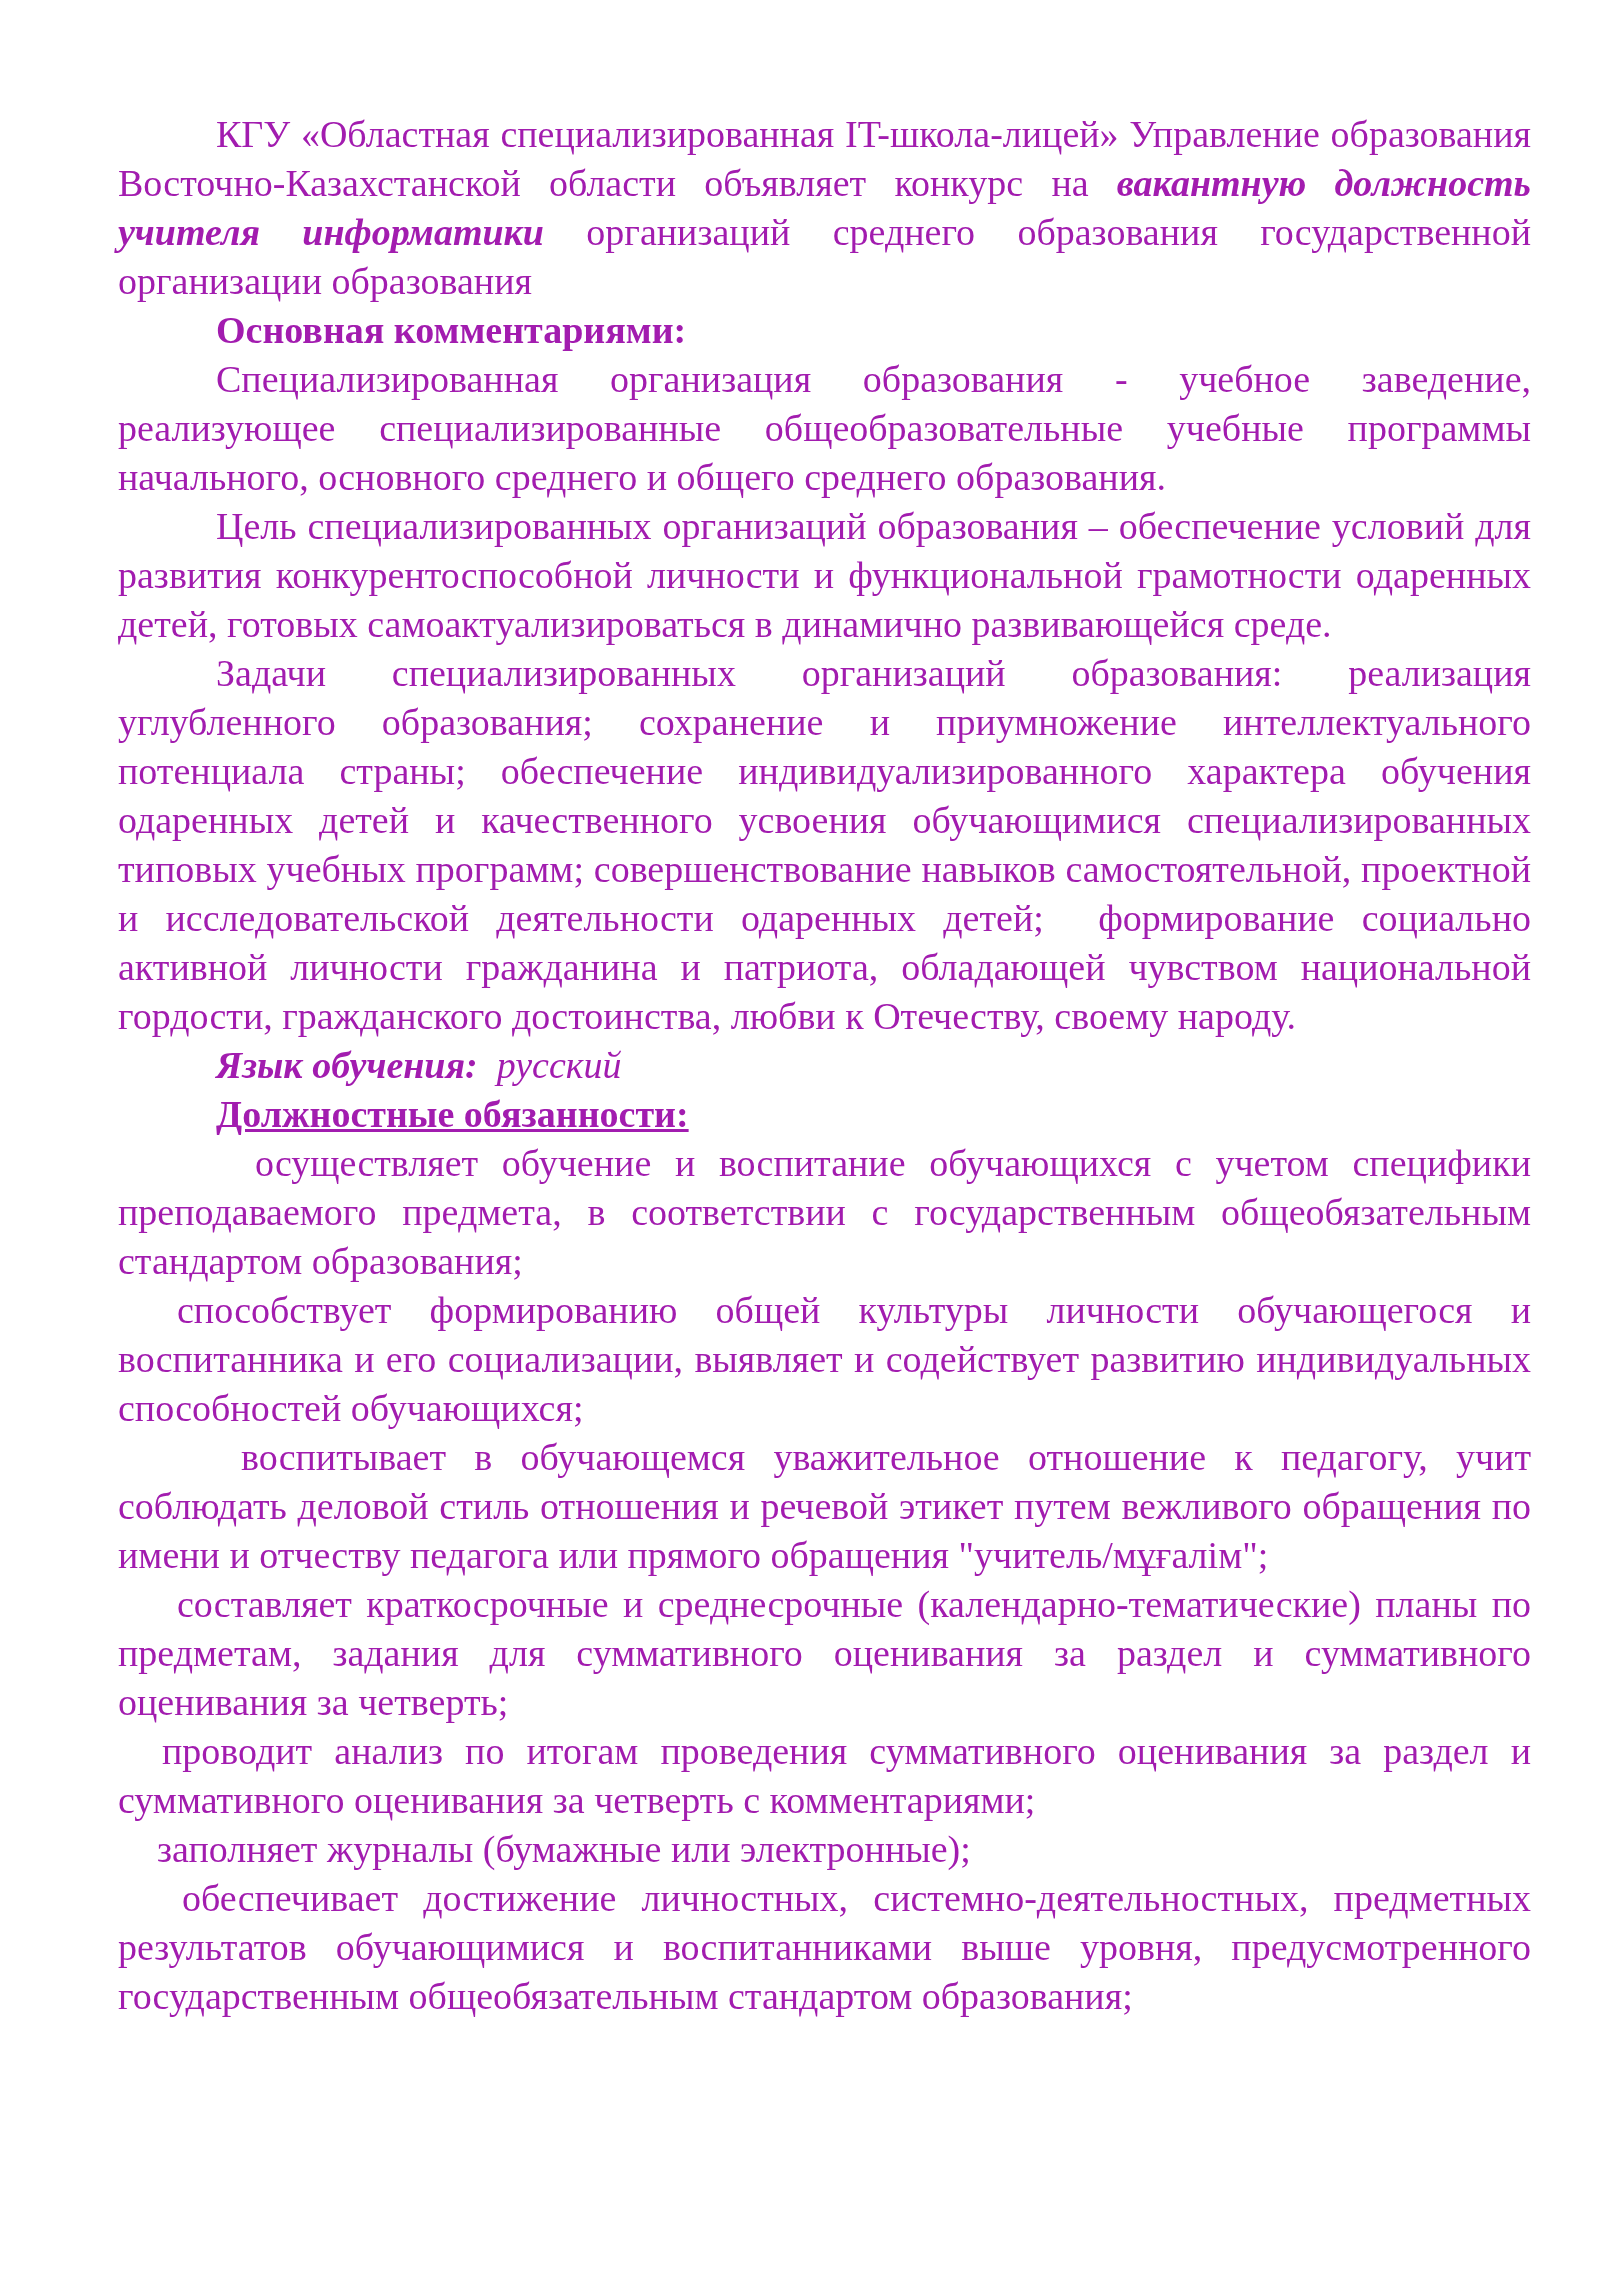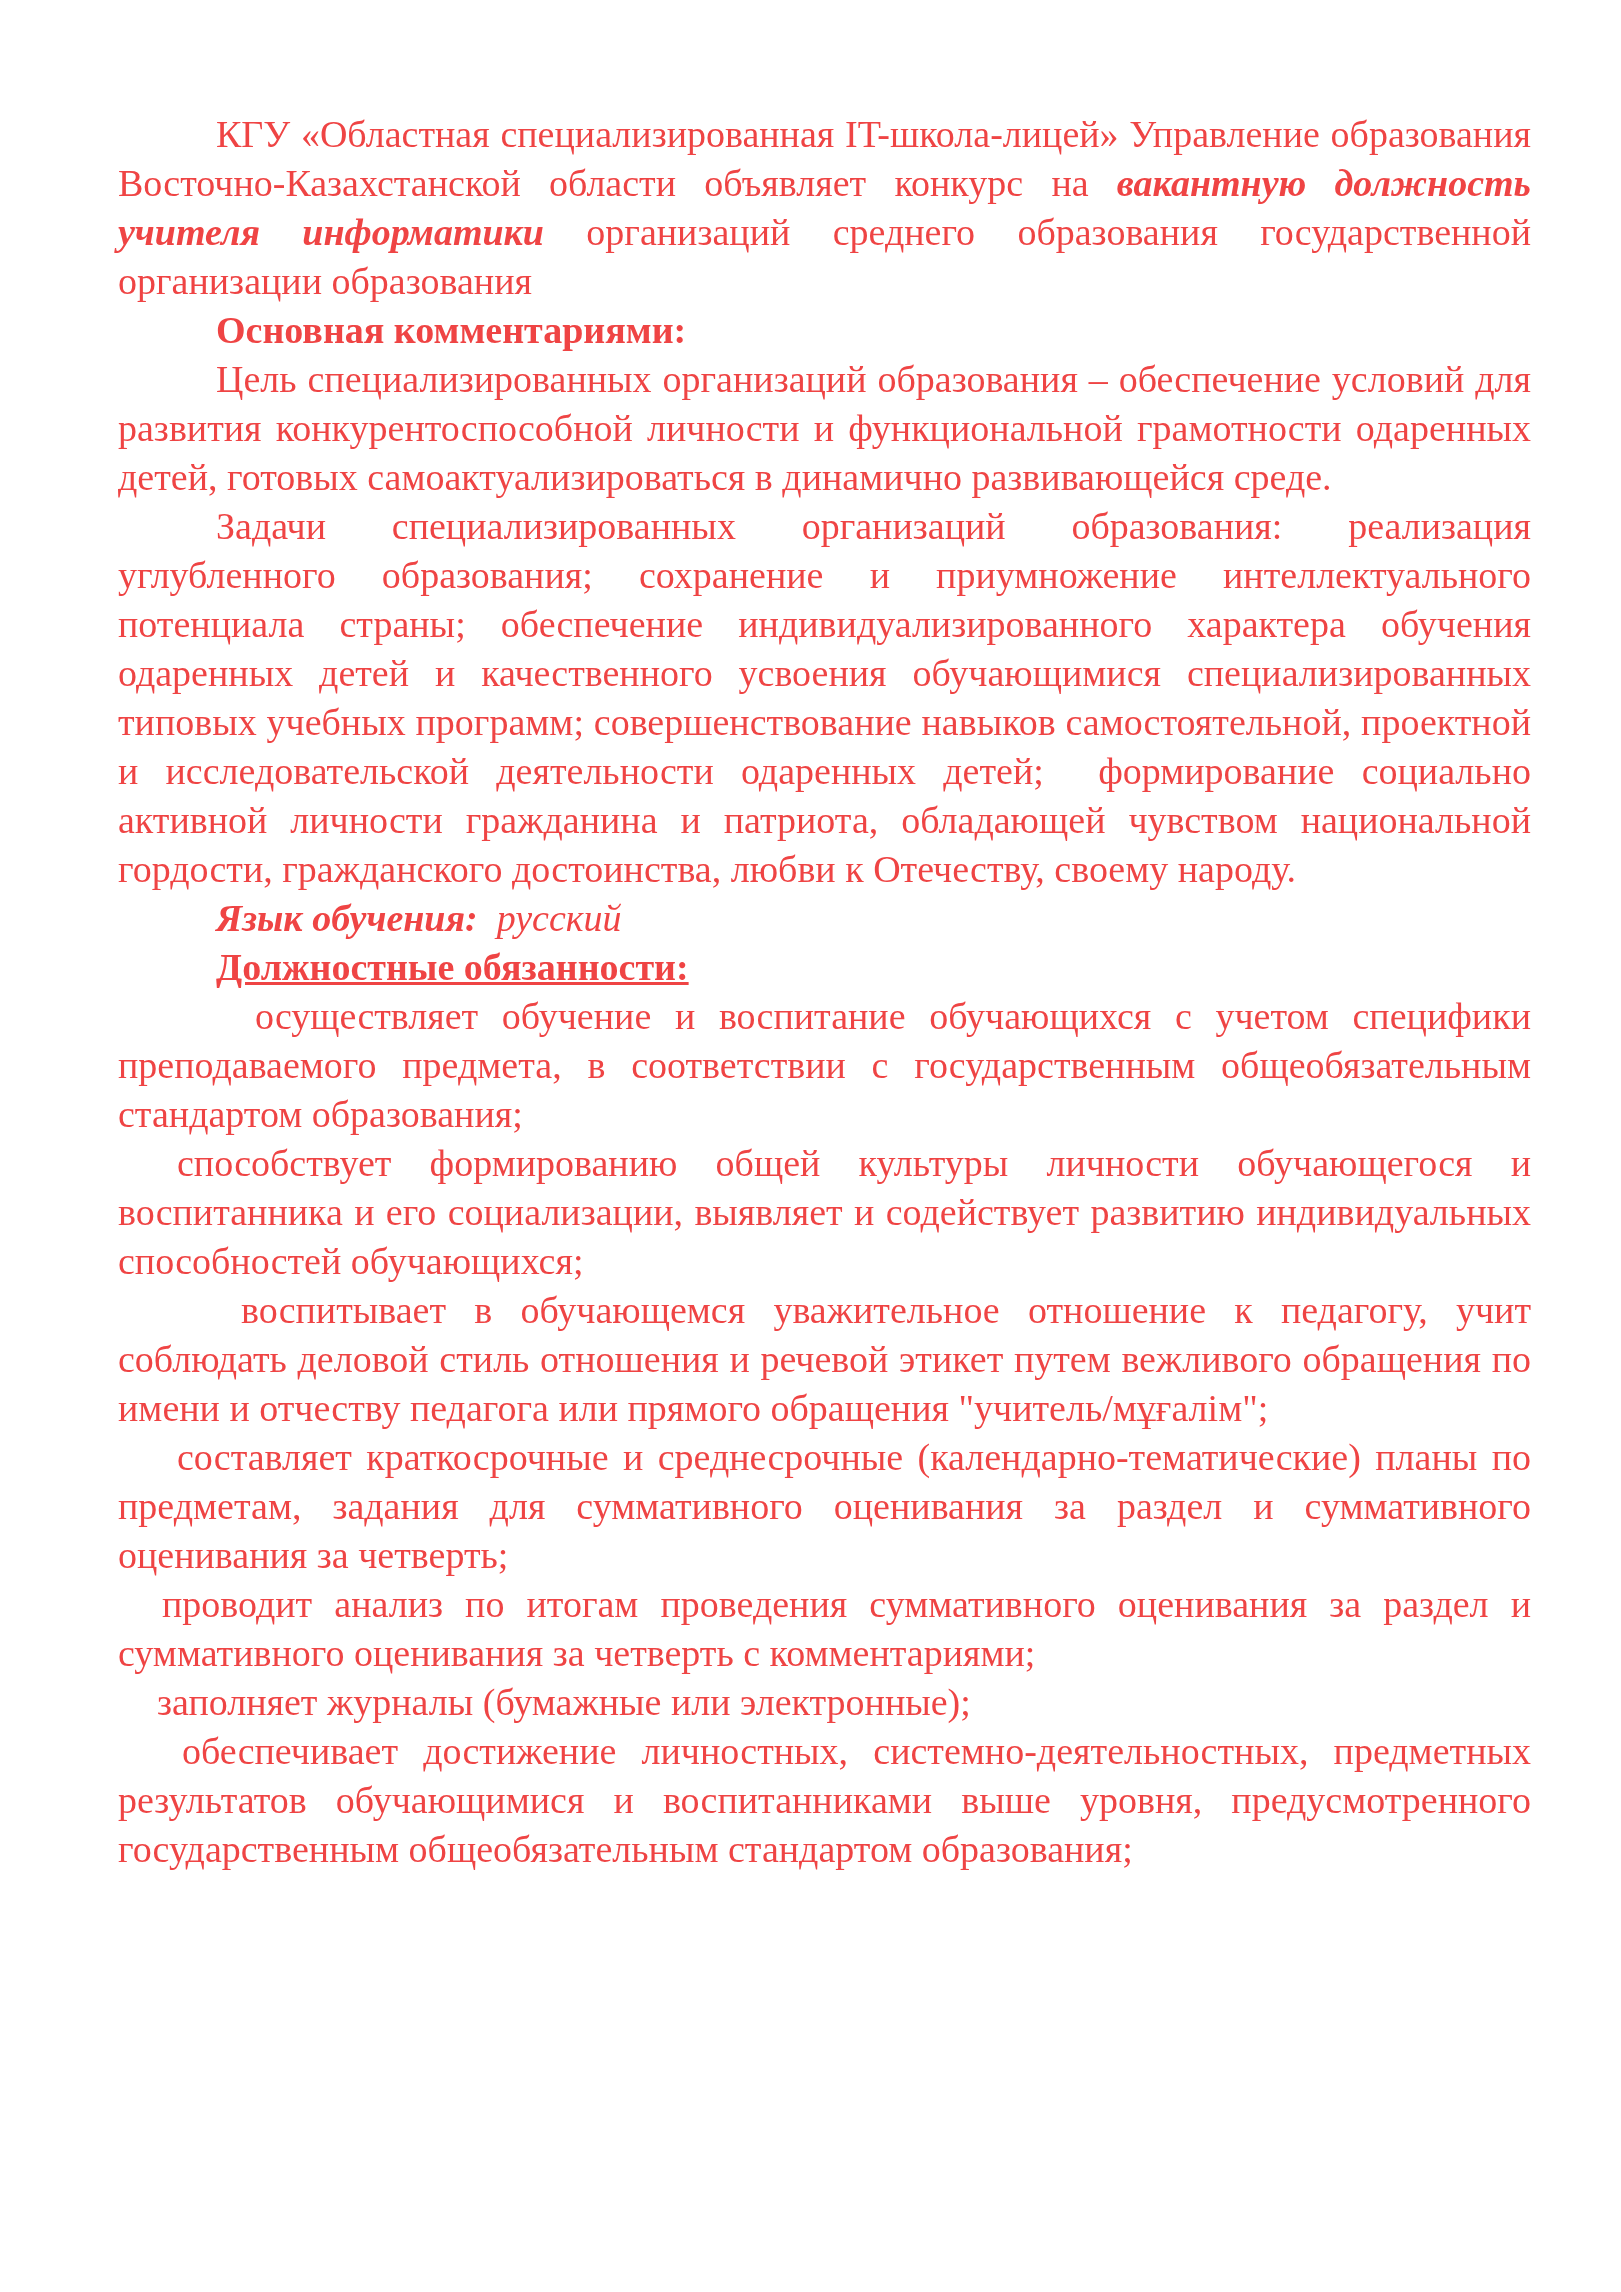--- a/index.html
+++ b/index.html
@@ -7,21 +7,21 @@
     padding: 0;
     background: #ffffff;
   }
   .page {
     position: relative;
     width: 1621px;
     height: 2293px;
     box-sizing: border-box;
     padding: 110px 90px 39px 118px;
     background: #ffffff;
-    color: #ef4444;
+    color: #a21caf;
     font-family: "Liberation Serif", "DejaVu Serif", serif;
     font-size: 38px;
     line-height: 49px;
     overflow: hidden;
   }
   .para {
     margin: 0;
     padding: 0;
     text-align: justify;
   }
@@ -29,20 +29,21 @@
   .i { font-style: italic; }
   .u { text-decoration: underline; }
 </style>
 </head>
 <body>
 
 <div class="page">
   <div id="doc">
       <p class="para" style="text-indent: 98px;"><span>КГУ «Областная специализированная IT-школа-лицей» Управление образования Восточно-Казахстанской области объявляет конкурс на </span><span class="b i">вакантную должность учителя информатики</span><span> организаций среднего образования государственной организации образования</span></p>
       <p class="para" style="text-indent: 98px;"><span class="b">Основная комментариями:</span></p>
+      <p class="para" style="text-indent: 98px;"><span>Специализированная организация образования - учебное заведение, реализующее специализированные общеобразовательные учебные программы начального, основного среднего и общего среднего образования.</span></p>
       <p class="para" style="text-indent: 98px;"><span>Цель специализированных организаций образования – обеспечение условий для развития конкурентоспособной личности и функциональной грамотности одаренных детей, готовых самоактуализироваться в динамично развивающейся среде.</span></p>
       <p class="para" style="text-indent: 98px;"><span>Задачи специализированных организаций образования: реализация углубленного образования; сохранение и приумножение интеллектуального потенциала страны; обеспечение индивидуализированного характера обучения одаренных детей и качественного усвоения обучающимися специализированных типовых учебных программ; совершенствование навыков самостоятельной, проектной и исследовательской деятельности одаренных детей;&nbsp; формирование социально активной личности гражданина и патриота, обладающей чувством национальной гордости, гражданского достоинства, любви к Отечеству, своему народу.</span></p>
       <p class="para" style="text-indent: 98px; font-style: italic;"><span class="b">Язык обучения:</span><span>&nbsp; русский</span></p>
       <p class="para" style="text-indent: 98px;"><span class="b u">Должностные обязанности:</span></p>
       <p class="para" style="text-indent: 137px;"><span>осуществляет обучение и воспитание обучающихся с учетом специфики преподаваемого предмета, в соответствии с государственным общеобязательным стандартом образования;</span></p>
       <p class="para" style="text-indent: 59px;"><span>способствует формированию общей культуры личности обучающегося и воспитанника и его социализации, выявляет и содействует развитию индивидуальных способностей обучающихся;</span></p>
       <p class="para" style="text-indent: 123px;"><span>воспитывает в обучающемся уважительное отношение к педагогу, учит соблюдать деловой стиль отношения и речевой этикет путем вежливого обращения по имени и отчеству педагога или прямого обращения "учитель/мұғалім";</span></p>
       <p class="para" style="text-indent: 59px;"><span>составляет краткосрочные и среднесрочные (календарно-тематические) планы по предметам, задания для суммативного оценивания за раздел и суммативного оценивания за четверть;</span></p>
       <p class="para" style="text-indent: 44px;"><span>проводит анализ по итогам проведения суммативного оценивания за раздел и суммативного оценивания за четверть с комментариями;</span></p>
       <p class="para" style="text-indent: 39px;"><span>заполняет журналы (бумажные или электронные);</span></p>

